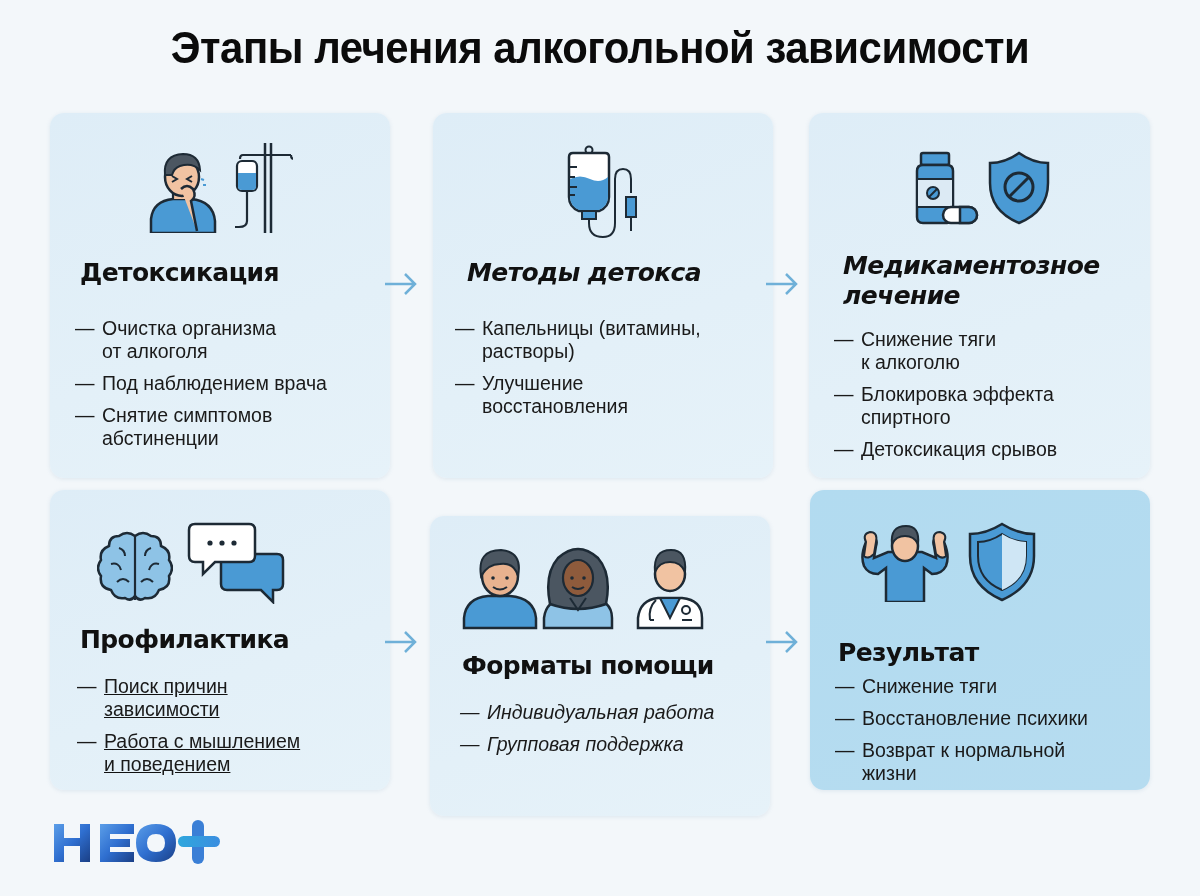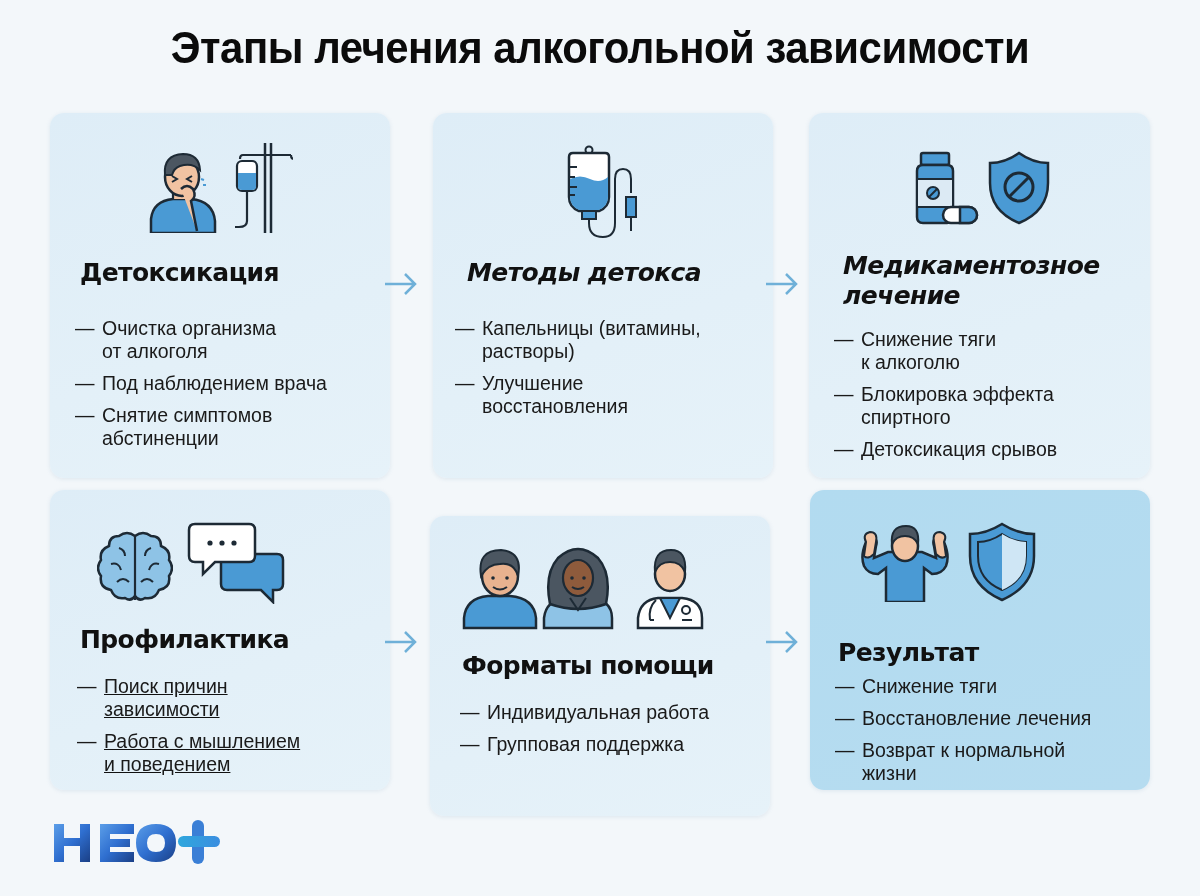--- a/index.html
+++ b/index.html
@@ -182,21 +182,21 @@
       <path d="M10 82 v-10 q2-18 20-20 h24 q20 2 20 20 v10 z" fill="#fff" stroke="#1d2a35" stroke-width="2.5"></path>
       <path d="M32 52 l10 20 l10-20 z" fill="#4a9ad4" stroke="#1d2a35" stroke-width="2"></path>
       <ellipse cx="42" cy="28" rx="15" ry="17" fill="#f1c3a2" stroke="#1d2a35" stroke-width="2.5"></ellipse>
       <path d="M27 26 q-2-22 16-22 q16 0 14 22 q-4-10-15-10 q-11 0-15 10 z" fill="#4b5661" stroke="#1d2a35" stroke-width="2"></path>
       <path d="M28 54 q-8 8-6 20 M22 74 h4" fill="none" stroke="#1d2a35" stroke-width="2"></path>
       <circle cx="58" cy="64" r="4" fill="none" stroke="#1d2a35" stroke-width="2"></circle>
       <path d="M54 74 h10" stroke="#1d2a35" stroke-width="2"></path>
     </svg>
   </div>
   <h2 style="left:32px;top:135px;">Форматы помощи</h2>
-  <ul style="left:30px;top:185px;">
+  <ul style="left:30px;top:185px;font-style:italic;">
     <li><span>Индивидуальная работа</span></li>
     <li><span>Групповая поддержка</span></li>
   </ul>
 </div>
 
 <div class="card highlight" style="left:810px;top:490px;width:340px;height:300px;">
   <div class="icons" style="top:32px;height:80px;justify-content:flex-start;padding-left:50px;gap:18px;">
     <svg width="90" height="78" viewBox="0 0 90 78">
       <path d="M26 78 v-34 l-8 6 q-10 0-14-8 q-4-10 2-24 q2-6 8-4 q4 2 2 8 l-2 12 l14-6 h34 l14 6 l-2-12 q-2-6 2-8 q6-2 8 4 q6 14 2 24 q-4 8-14 8 l-8-6 v34 z" fill="#4a9ad4" stroke="#1d2a35" stroke-width="2.5"></path>
       <path d="M6 18 q-4-8 4-10 q8 0 6 10 l-2 12 q-6 6-10 2 z M84 18 q4-8-4-10 q-8 0-6 10 l2 12 q6 6 10 2 z" fill="#f1c3a2" stroke="#1d2a35" stroke-width="2"></path>
@@ -205,21 +205,21 @@
     </svg>
     <svg width="68" height="80" viewBox="0 0 68 80">
       <path d="M34 2 q16 10 32 10 v22 q0 30-32 44 q-32-14-32-44 v-22 q16 0 32-10 z" fill="#4a9ad4" stroke="#1d2a35" stroke-width="2.5"></path>
       <path d="M34 12 q12 8 24 8 v14 q0 24-24 34 q-24-10-24-34 v-14 q12 0 24-8 z" fill="#4a9ad4" stroke="#1d2a35" stroke-width="2"></path>
       <path d="M34 12 q12 8 24 8 v14 q0 24-24 34 z" fill="#cfe6f5"></path>
     </svg>
   </div>
   <h2 style="left:28px;top:148px;">Результат</h2>
   <ul style="left:25px;top:185px;">
     <li><span>Снижение тяги</span></li>
-    <li><span>Восстановление лечения</span></li>
+    <li><span>Восстановление психики</span></li>
     <li style="white-space:pre-line;"><span>Возврат к нормальной
 жизни</span></li>
   </ul>
 </div>
 
 <svg class="arrow" style="left:383px;top:272px;" viewBox="0 0 36 24">
   <path d="M2 12 h30 M22 2 l10 10 l-10 10" fill="none" stroke="#6fb0d8" stroke-width="2.5"></path>
 </svg>
 <svg class="arrow" style="left:764px;top:272px;" viewBox="0 0 36 24">
   <path d="M2 12 h30 M22 2 l10 10 l-10 10" fill="none" stroke="#6fb0d8" stroke-width="2.5"></path>

